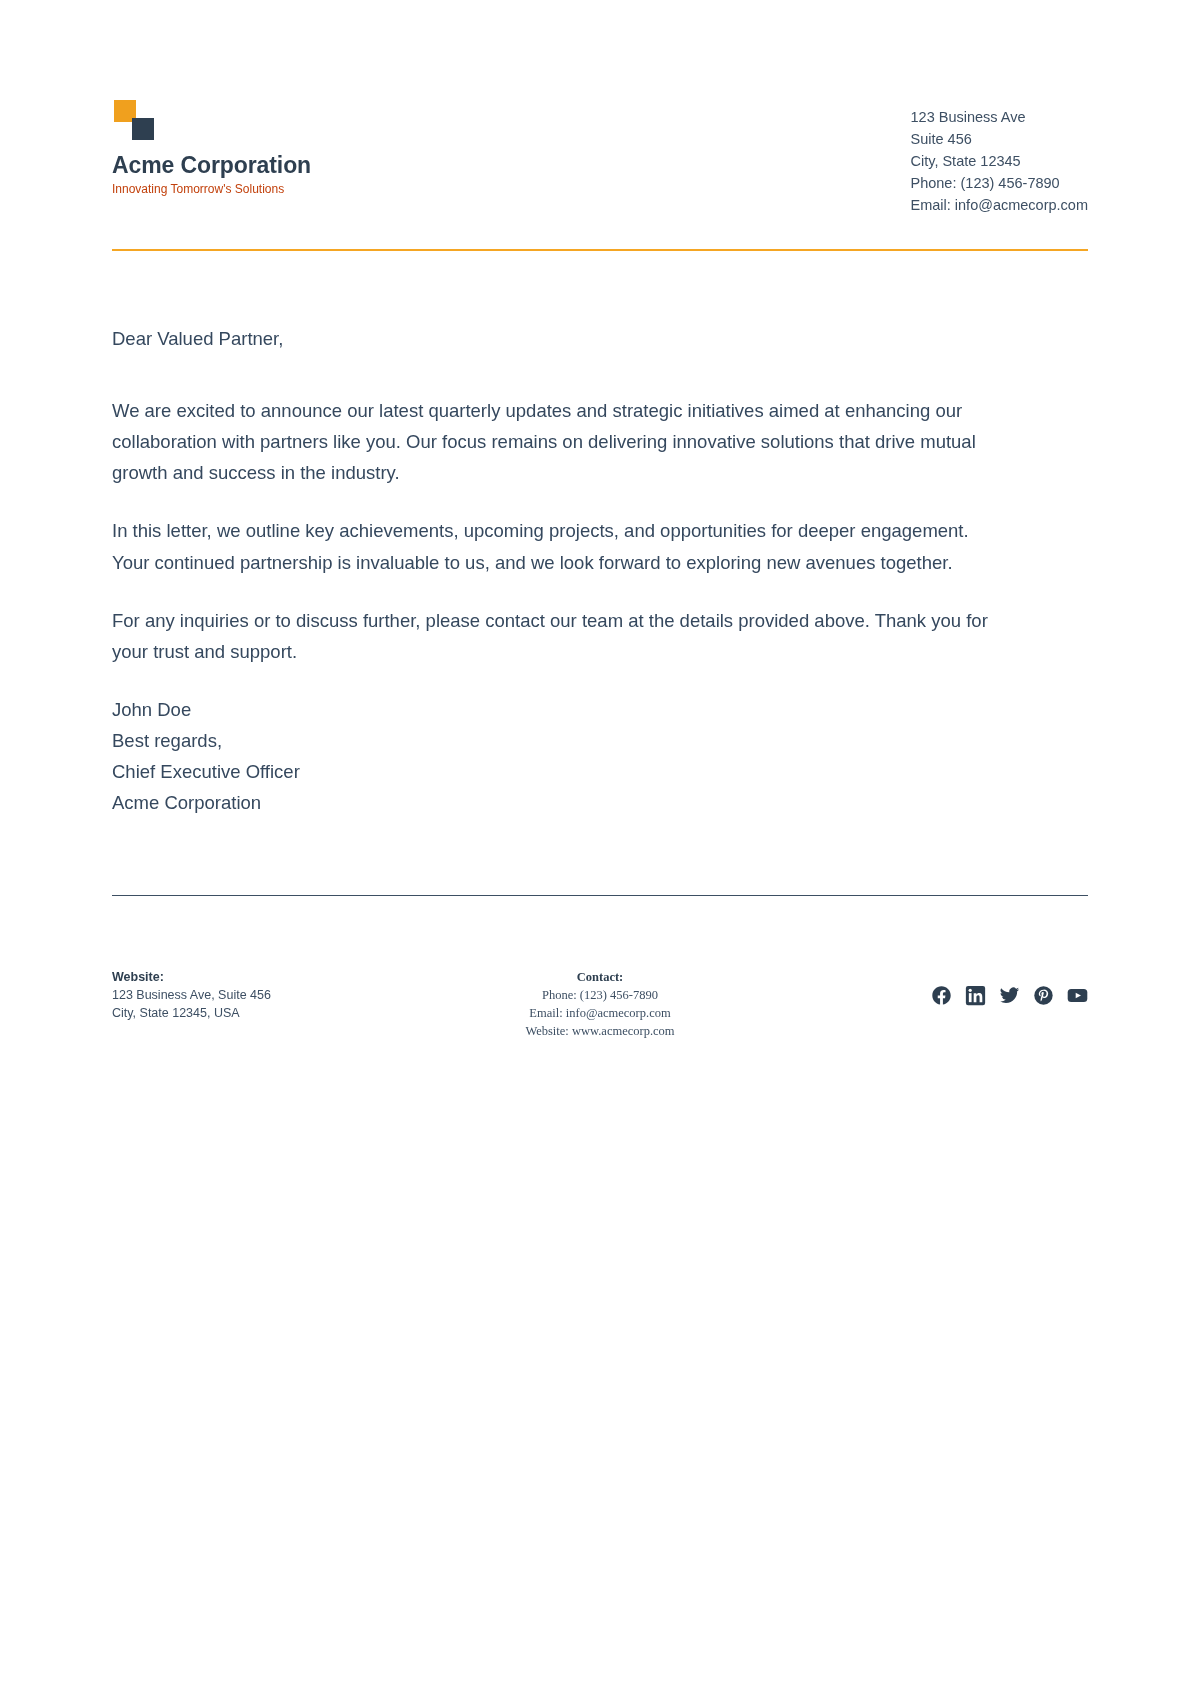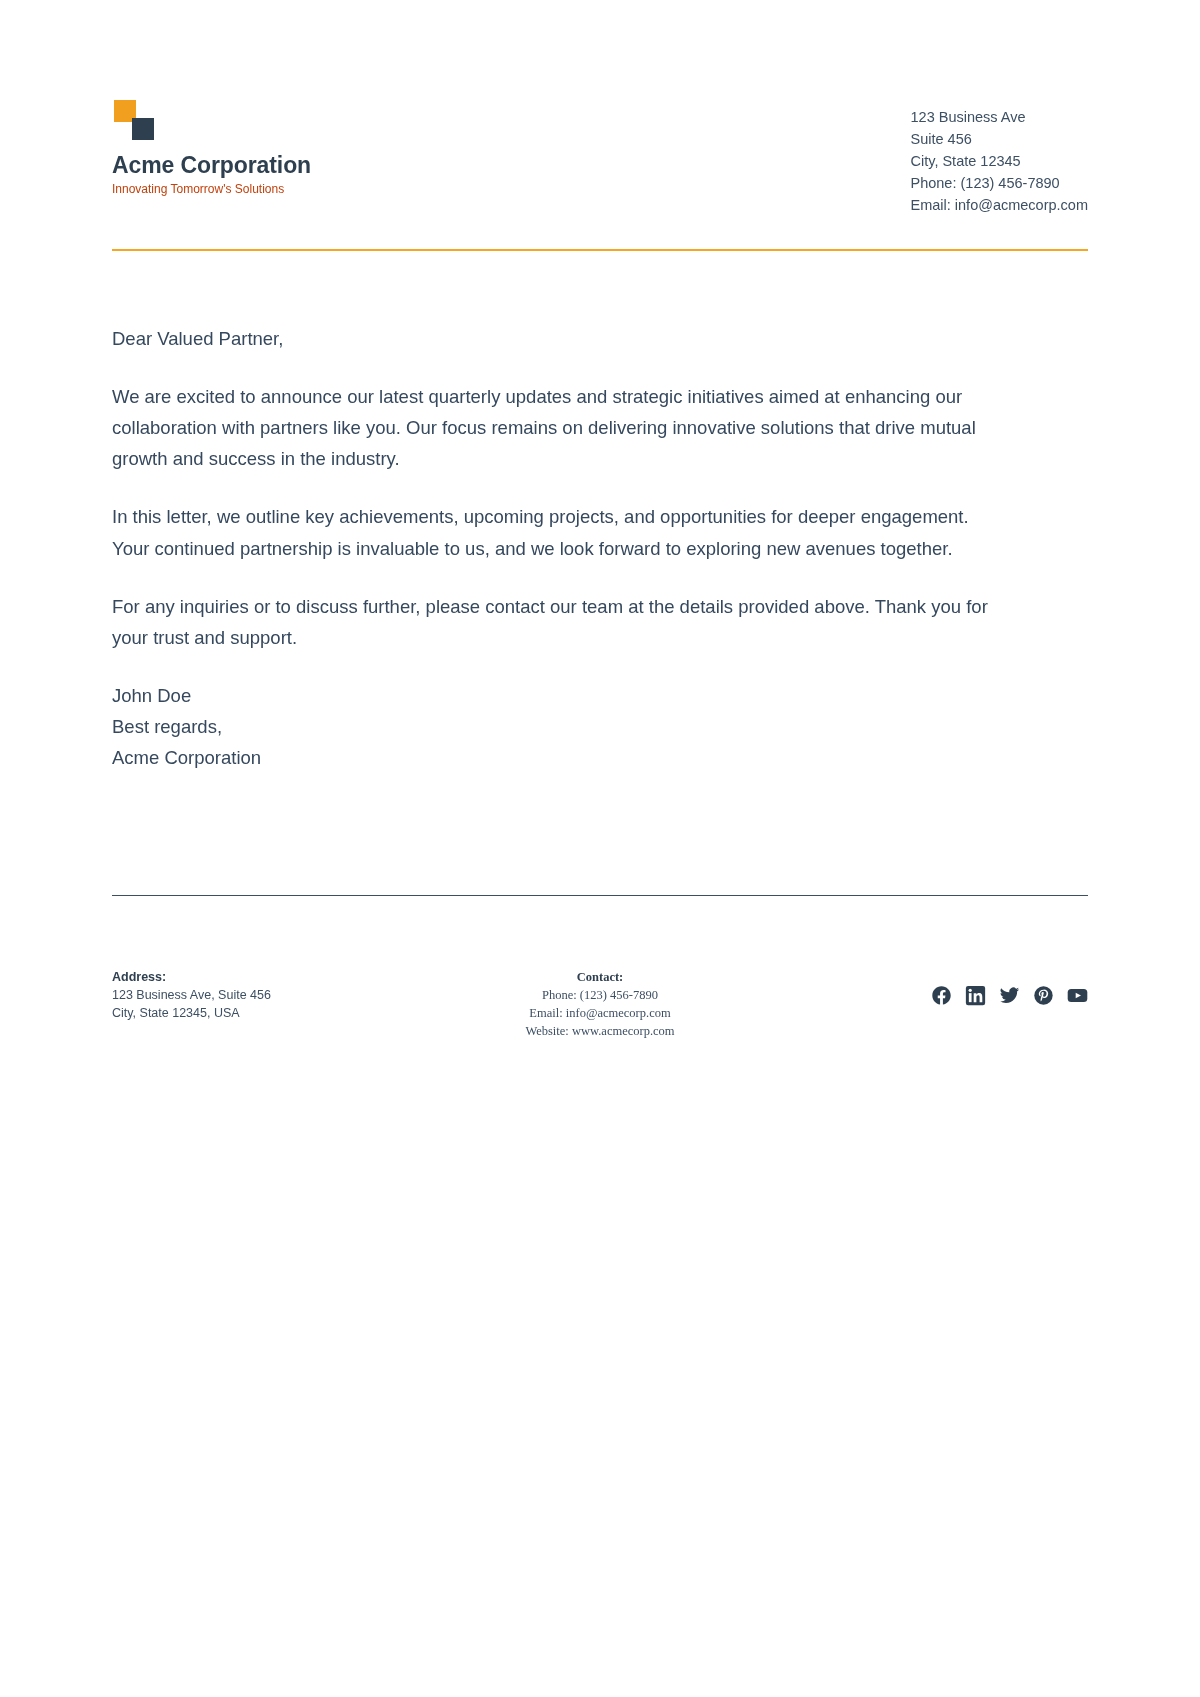--- a/index.html
+++ b/index.html
@@ -91,21 +91,21 @@
   }
 
   
   .letter-body {
     padding-top: 72px;
     font-size: 18.5px;
     line-height: 1.68;
     color: #35485e;
   }
   .salutation {
-    margin: 0 0 27px 0;
+    margin: 0 0 41px 0;
   }
   .letter-para {
     margin: 0 0 27px 0;
     max-width: 895px;
   }
   .signature {
     margin-top: 0;
   }
   .signature div {
     line-height: 1.68;
@@ -189,30 +189,31 @@
 
   <div class="letter-body">
     <p class="salutation">Dear Valued Partner,</p>
     <p class="letter-para">We are excited to announce our latest quarterly updates and strategic initiatives aimed at enhancing our collaboration with partners like you. Our focus remains on delivering innovative solutions that drive mutual growth and success in the industry.</p>
     <p class="letter-para">In this letter, we outline key achievements, upcoming projects, and opportunities for deeper engagement. Your continued partnership is invaluable to us, and we look forward to exploring new avenues together.</p>
     <p class="letter-para">For any inquiries or to discuss further, please contact our team at the details provided above. Thank you for your trust and support.</p>
 
     <div class="signature">
       <div>John Doe</div>
       <div>Best regards,</div>
+      <div>Chief Executive Officer</div>
       <div>Acme Corporation</div>
     </div>
   </div>
 
   <div class="footer-rule"></div>
 
   <div class="footer">
 
     <div class="footer-col footer-col-left">
-      <div class="footer-label">Address:</div>
+      <div class="footer-label">Website:</div>
       <div>123 Business Ave, Suite 456</div>
       <div>City, State 12345, USA</div>
     </div>
 
     <div class="footer-col footer-col-mid">
       <div class="footer-label">Contact:</div>
       <div>Phone: (123) 456-7890</div>
       <div>Email: info@acmecorp.com</div>
       <div>Website: www.acmecorp.com</div>
     </div>

